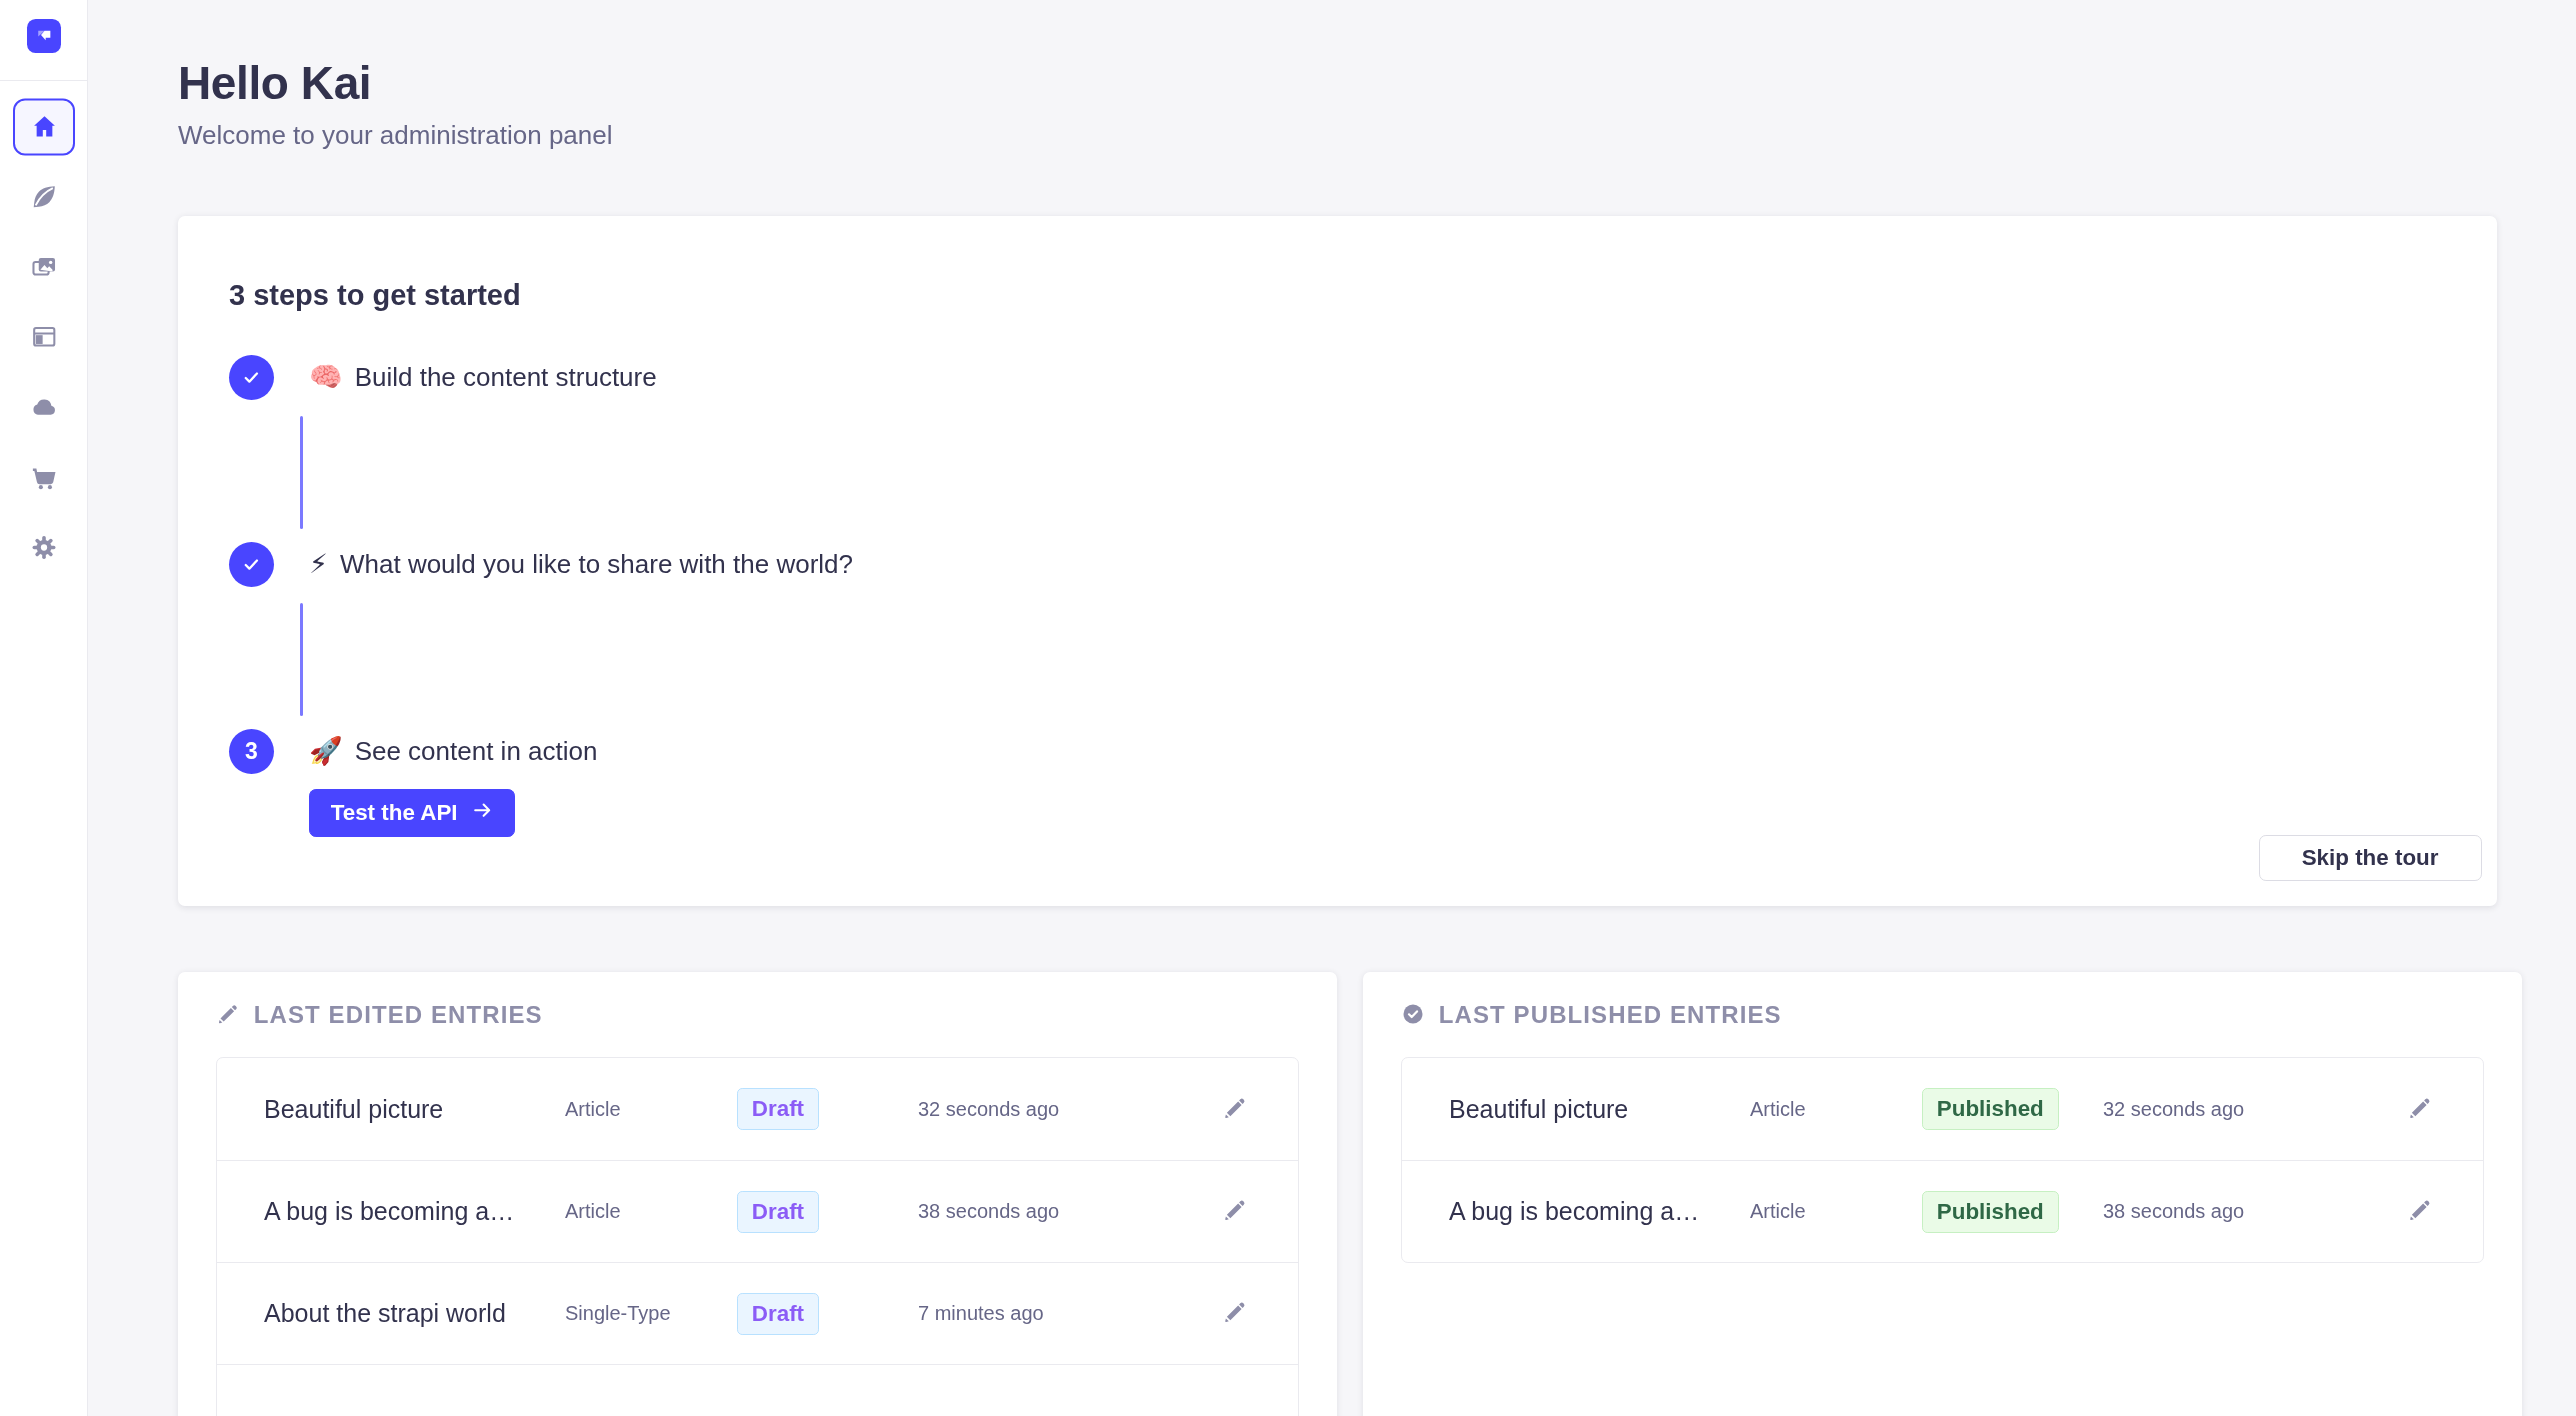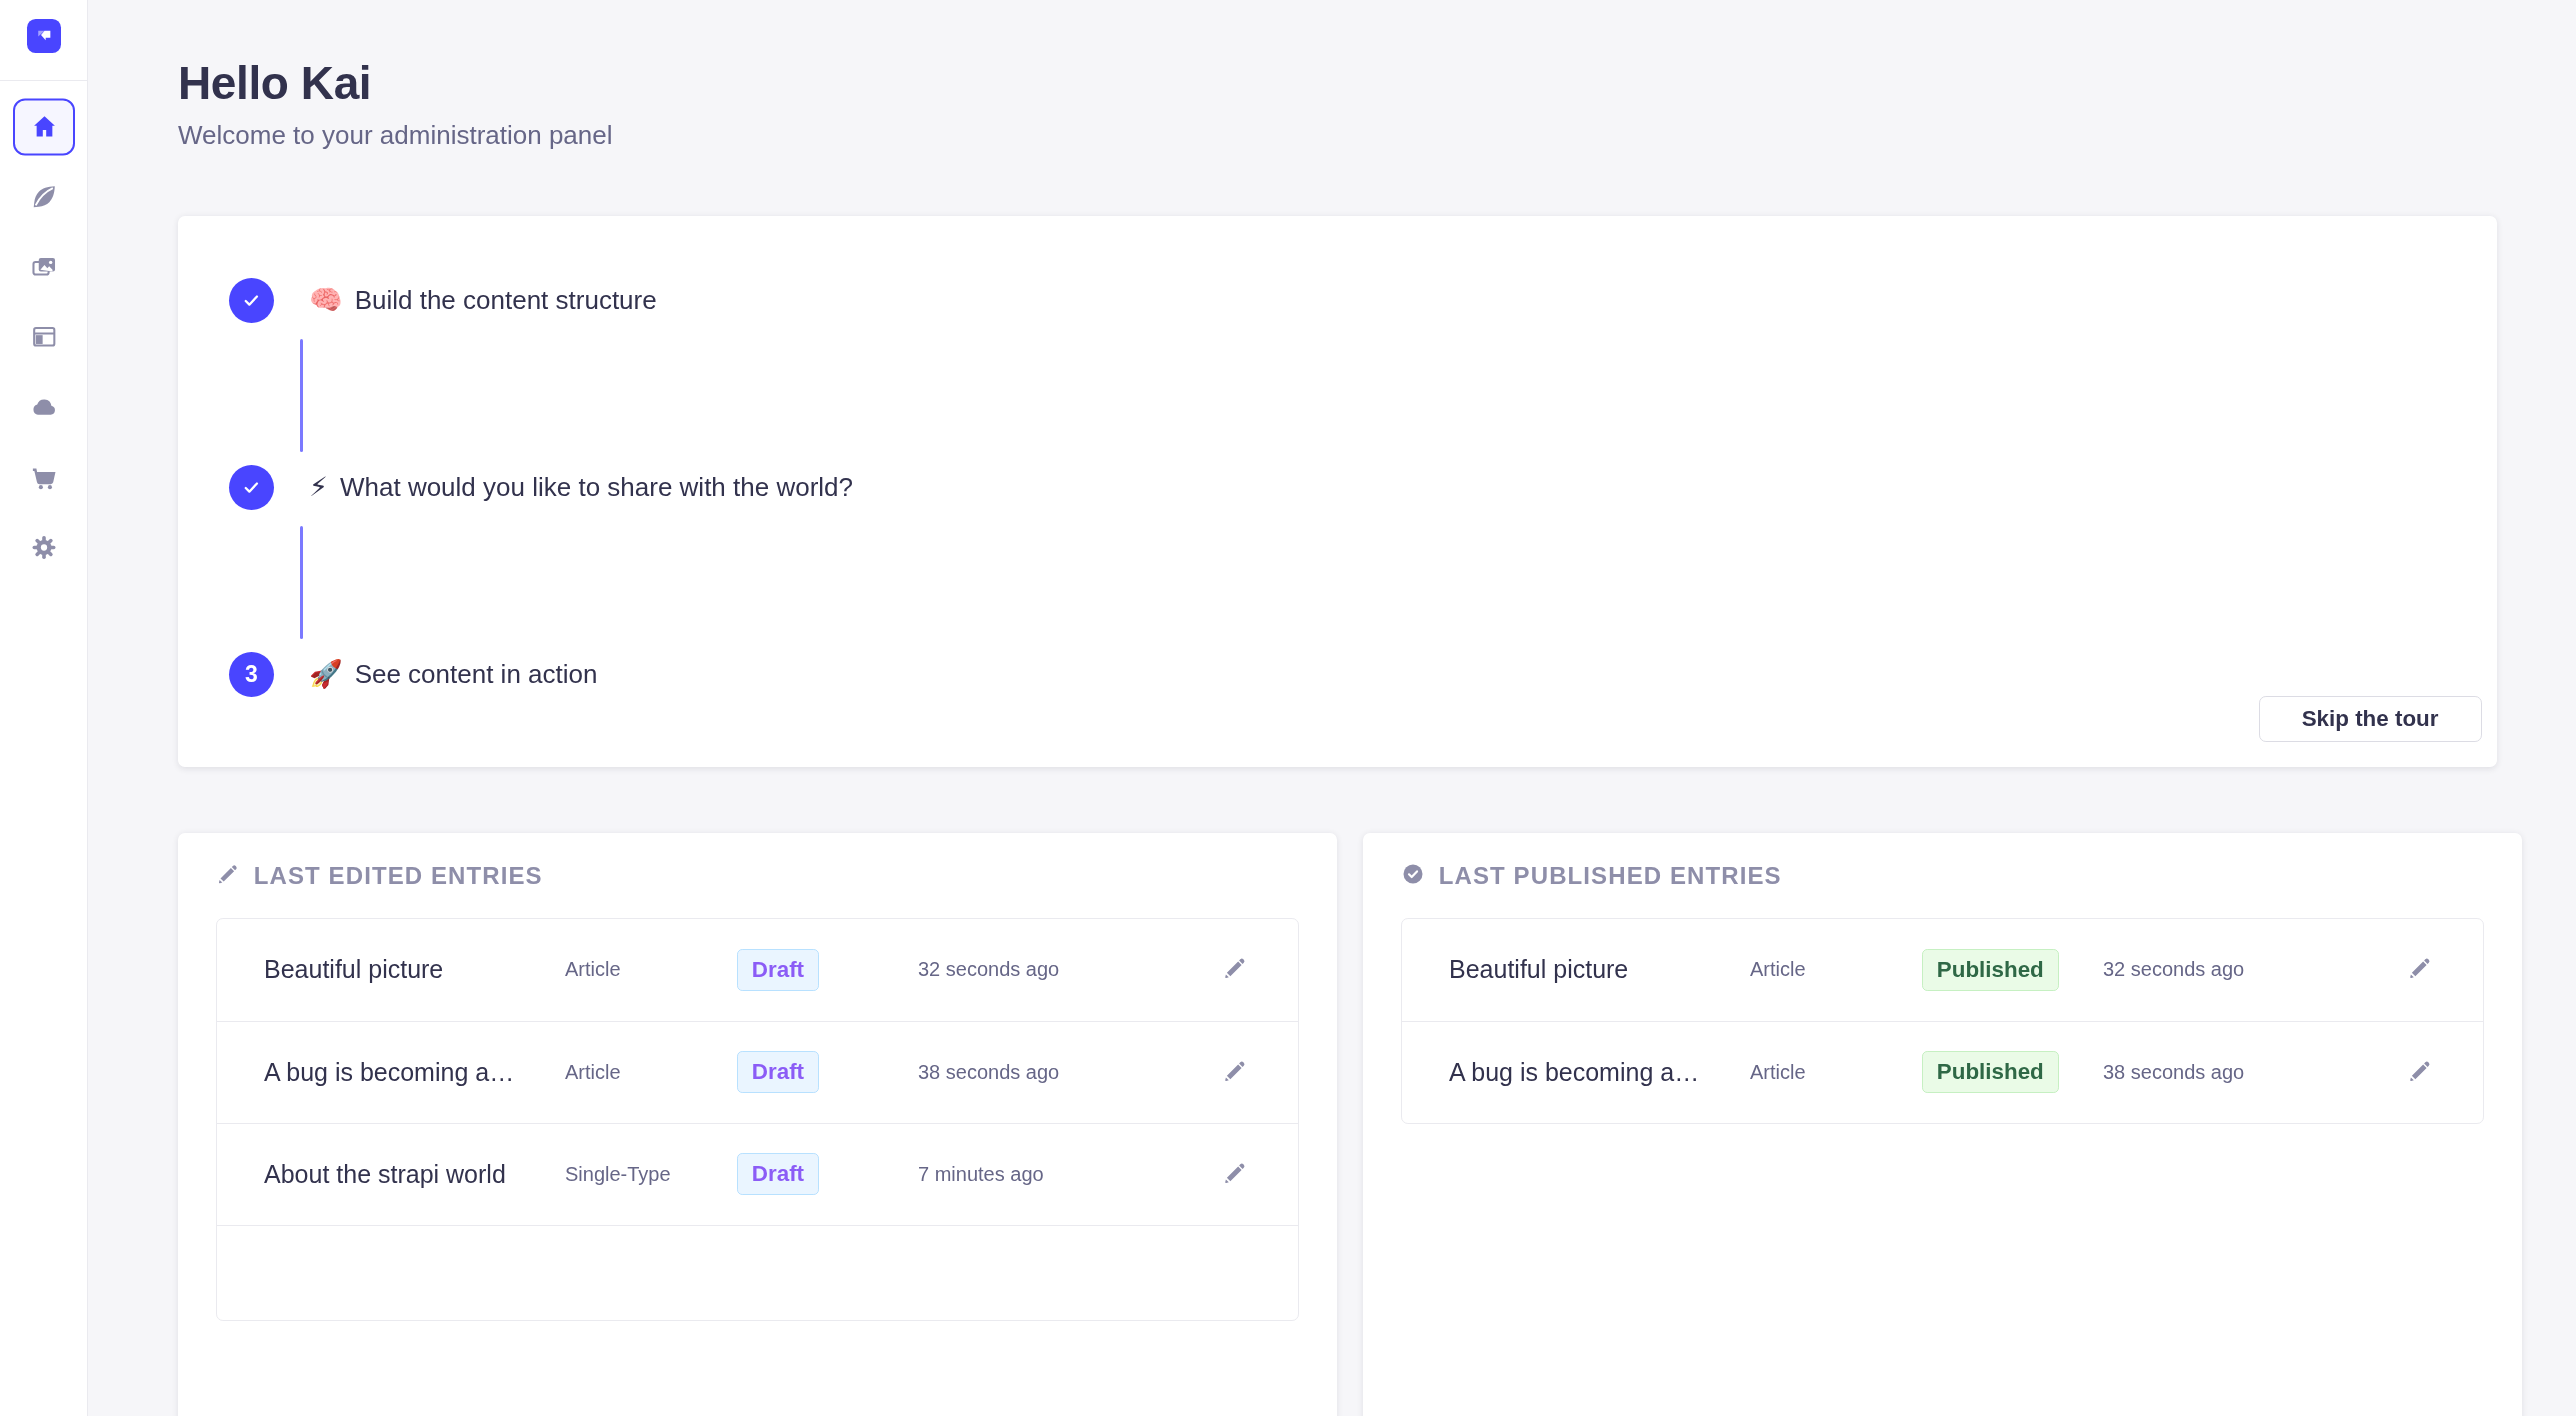--- a/index.html
+++ b/index.html
@@ -202,20 +202,21 @@
         </svg>
       </span>
     </div>
   </aside>
 
   <main class="main">
     <h1 class="page-title">Hello Kai</h1>
     <p class="page-subtitle">Welcome to your administration panel</p>
 
     <section class="steps-card">
+      <h2 class="steps-title">3 steps to get started</h2>
 
       <div class="step">
         <div class="step-circle">
           <svg viewBox="0 0 24 24" width="20.7" height="20.7" fill="none" stroke="#ffffff" stroke-width="2.6" stroke-linecap="round" stroke-linejoin="round">
               <path d="M5.5 12.8l4.2 4.2L18.5 7.5"></path>
             </svg>
         </div>
         <div class="step-label">
           <span class="step-emoji">🧠</span>
           <span>Build the content structure</span>
@@ -239,20 +240,30 @@
       <div class="connector"></div>
 
       <div class="step">
         <div class="step-circle">3</div>
         <div class="step-label">
           <span class="step-emoji">🚀</span>
           <span>See content in action</span>
         </div>
       </div>
 
+      <div class="cta-row">
+        <button class="cta-button">
+          <span>Test the API</span>
+          <span>
+            <svg viewBox="0 0 24 24" width="22.4" height="22.4" fill="none" stroke="#ffffff" stroke-width="2.2" stroke-linecap="round" stroke-linejoin="round">
+                <path d="M4.5 12h15M13.5 6l6 6-6 6"></path>
+              </svg>
+          </span>
+        </button>
+      </div>
 
       <div class="skip-row">
         <button class="skip-button">Skip the tour</button>
       </div>
     </section>
 
     <div class="panels">
 
       <section class="panel">
         <div class="panel-header">

